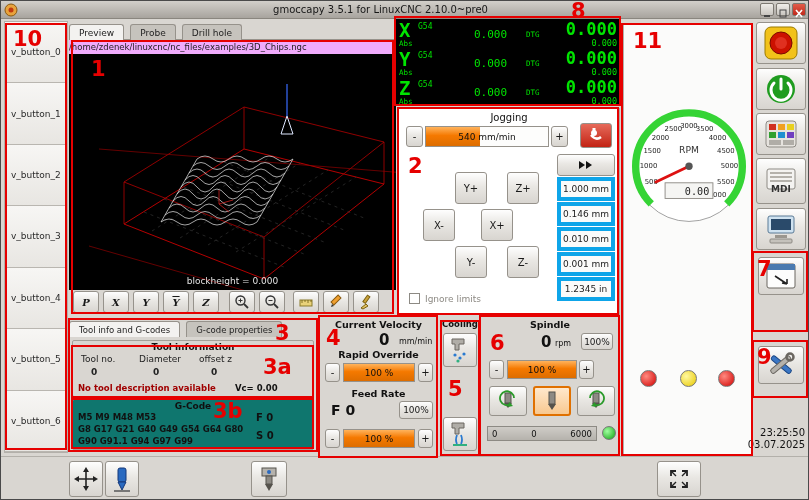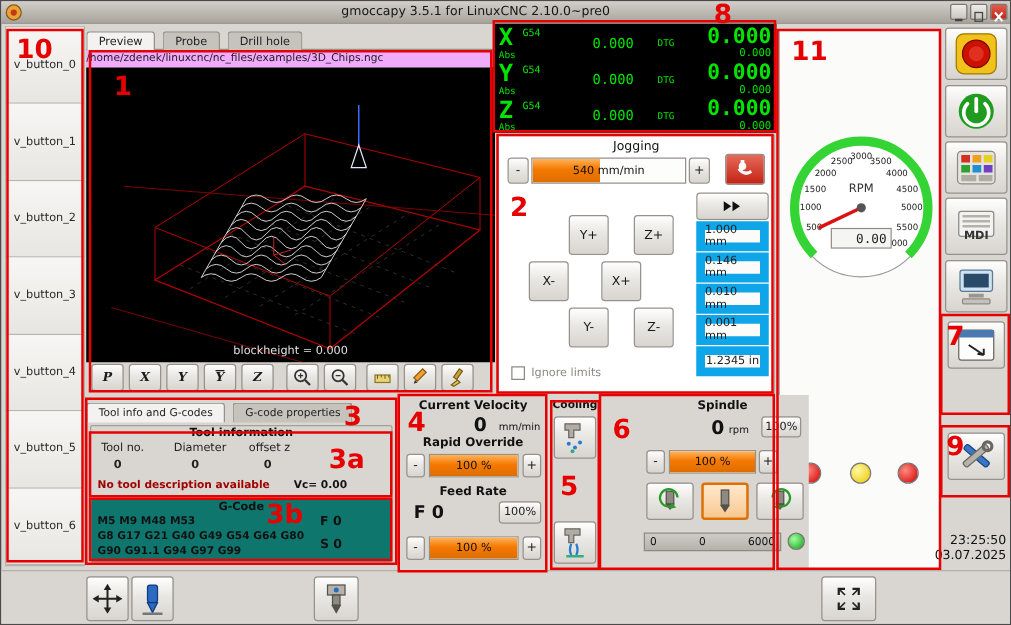--- a/index.html
+++ b/index.html
@@ -12,21 +12,21 @@
 .tbbtn{width:14px;height:13px;margin-right:2px;border:1px solid #7d7972;border-radius:2px;background:linear-gradient(#efede9,#c9c5bf);position:relative}
 .tbbtn.close{background:linear-gradient(#e25c4b,#c0281a)}
 .vbtn{position:relative;flex:1;display:flex;align-items:center;background:linear-gradient(180deg,#f7f6f4,#e8e6e2);border-bottom:1px solid #b9b6b0;font-size:9px;color:#2a2a2a;padding-left:6px;cursor:pointer}
 .tab{display:inline-block;padding:3px 9px 2px;font-size:9px;background:#c6c3bd;border:1px solid #96928b;border-bottom:none;border-radius:3px 3px 0 0;margin-right:1px;color:#222;cursor:pointer}
 .tab.active{background:#f3f2f0}
 .dro-row{position:relative;height:29px;background:#000}
 .gtx{position:absolute;color:#00e400;font-family:"DejaVu Sans Mono",monospace}
 .bar{position:absolute;border:1px solid #96928b;background:#fdfdfc;overflow:hidden}
 .bar .fill{position:absolute;left:0;top:0;bottom:0;background:linear-gradient(180deg,#ffb35c,#f57900 45%,#dd6d00)}
 .bar .txt{position:absolute;left:0;right:0;top:0;bottom:0;display:flex;align-items:center;justify-content:center;font-size:9px;color:#101010}
-.inc{position:absolute;display:flex;align-items:center;justify-content:center;background:#fbfbfa;border:7px solid #0ea5e9;font-size:9px;color:#222;cursor:pointer}
+.inc{position:absolute;display:flex;align-items:center;justify-content:center;background:#fbfbfa;border:4px solid #0ea5e9;font-size:9px;color:#222;cursor:pointer}
 .frame{position:absolute;border:1px solid #a3a099;border-radius:2px}
 .ftitle{position:absolute;top:1px;left:0;right:0;text-align:center;font-size:9px;font-weight:bold;color:#101010}
 .bold{font-weight:bold}
 .ann{position:absolute;border:2px solid #e60000;pointer-events:none;z-index:40}
 .annum{position:absolute;color:#e60000;font-size:21px;font-weight:bold;z-index:41;pointer-events:none;line-height:1}
 .light{position:absolute;border-radius:50%;border:1px solid #777}
 .smalltxt{font-size:9px;color:#222}
 </style>
 </head>
 <body>
@@ -433,21 +433,21 @@
     </div>
     <div class="btn" style="left:2px;top:101px;width:34px;height:34px">
       <svg width="24" height="26">
           <path d="M4 2 h12 v5 h-5 v6 h-4 V7 H4 Z" fill="#b0ada7" stroke="#6a6660"></path>
           <path d="M9 14 q-2 5 0 9 M13 14 q2 5 0 9" stroke="#2a7ad0" stroke-width="1.8" fill="none"></path>
           <path d="M5 24 h14" stroke="#30b080" stroke-width="2"></path>
         </svg>
     </div>
   </div>
 
-  <div class="abs" style="left:508px;top:315px;width:138px;height:142px;background:#d9d6d1">
+  <div class="abs" style="left:480px;top:315px;width:138px;height:142px;background:#d9d6d1">
     <div class="abs bold" style="left:0;right:0;top:3px;text-align:center;font-size:9.5px;color:#111">Spindle</div>
     <span class="abs bold" style="left:60px;top:17px;font-size:15px;color:#111">0</span>
     <span class="abs" style="left:74px;top:23px;font-size:8px;color:#111">rpm</span>
     <div class="btn" style="left:100px;top:17px;width:32px;height:17px;font-size:9px">
         <span>100%</span>
       </div>
     <div class="btn" style="left:8px;top:44px;width:15px;height:19px">
         <span>-</span>
       </div>
     <div class="bar" style="left:26px;top:44px;width:70px;height:19px">

